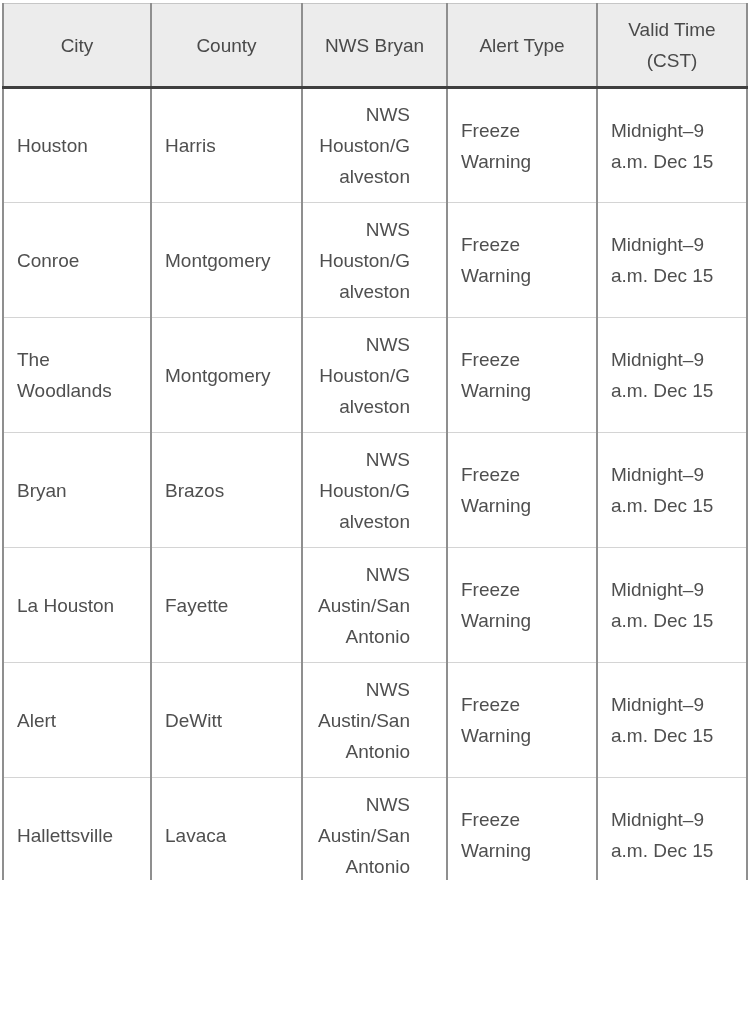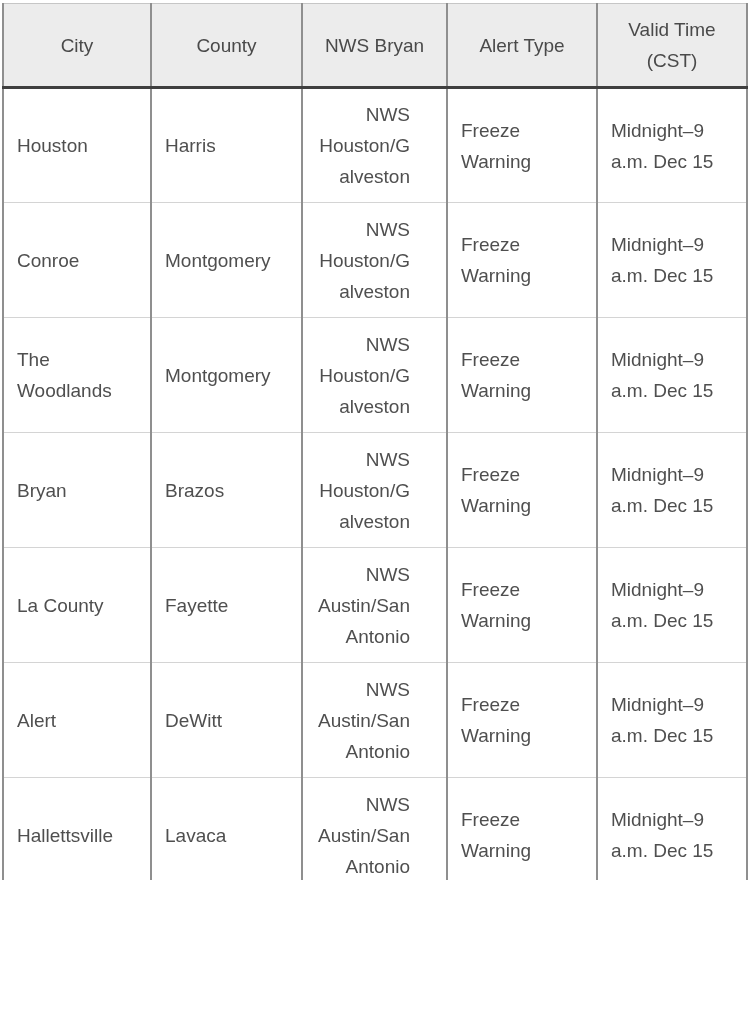--- a/index.html
+++ b/index.html
@@ -109,21 +109,21 @@
 
         <tr>
           <td class="col-city">Bryan</td>
           <td class="col-county">Brazos</td>
           <td class="col-office">NWS Houston/Galveston</td>
           <td class="col-alert">Freeze Warning</td>
           <td class="col-valid">Midnight–9 a.m. Dec 15</td>
         </tr>
 
         <tr>
-          <td class="col-city">La County</td>
+          <td class="col-city">La Houston</td>
           <td class="col-county">Fayette</td>
           <td class="col-office">NWS Austin/San Antonio</td>
           <td class="col-alert">Freeze Warning</td>
           <td class="col-valid">Midnight–9 a.m. Dec 15</td>
         </tr>
 
         <tr>
           <td class="col-city">Alert</td>
           <td class="col-county">DeWitt</td>
           <td class="col-office">NWS Austin/San Antonio</td>

